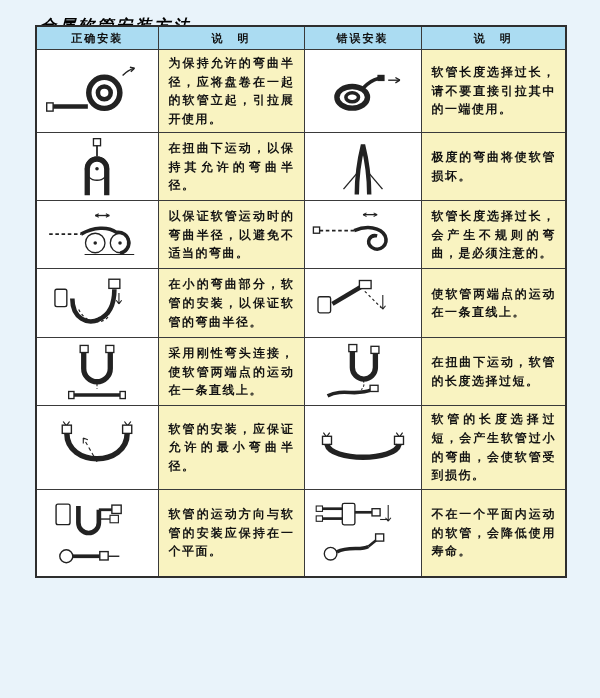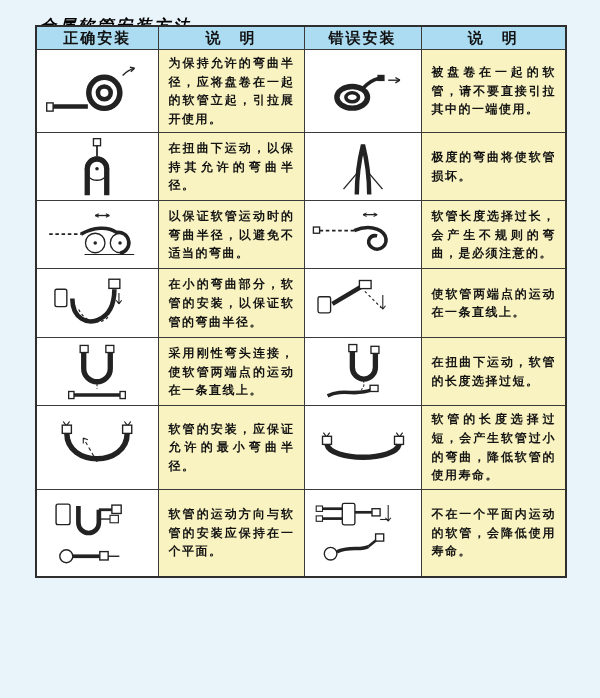--- a/index.html
+++ b/index.html
@@ -18,21 +18,21 @@
   table.install-table{
     position:absolute;left:35px;top:25px;width:530px;
     border-collapse:collapse;table-layout:fixed;
     border:2px solid #2e2e2e;
     background:#fff;
   }
   .install-table th{
     background:#abdcf2;
     border:1px solid #3a3a3a;
     height:22px;
-    font-size:15px;font-weight:bold;
+    font-size:11px;font-weight:bold;
     letter-spacing:2px;
     padding:0;
   }
   .install-table td{
     border:1px solid #3a3a3a;
     vertical-align:middle;
   }
   td.img-cell{background:#ffffff;text-align:center;padding:2px;}
   td.desc-cell{
     background:#f9f3c1;
@@ -86,21 +86,21 @@
         <td class="img-cell">
           <svg class="illus" width="108" height="64" viewBox="0 0 120 70" fill="none" stroke="#222">
             <ellipse cx="48" cy="42" rx="17" ry="12" stroke-width="6"></ellipse>
             <ellipse cx="48" cy="42" rx="7" ry="5" stroke-width="4"></ellipse>
             <path d="M60 32 Q68 23 77 21" stroke-width="4"></path>
             <rect x="76" y="17" width="8" height="7" fill="#222" stroke="none"></rect>
             <line x1="88" y1="23" x2="101" y2="23" stroke-width="1.5"></line>
             <path d="M101 23 l-5 -3 m5 3 l-5 3" stroke-width="1.5"></path>
           </svg>
         </td>
-        <td class="desc-cell">被盘卷在一起的软管，请不要直接引拉其中的一端使用。</td>
+        <td class="desc-cell">软管长度选择过长，请不要直接引拉其中的一端使用。</td>
       </tr>
 
       <tr class="r2">
         <td class="img-cell">
           <svg class="illus" width="112" height="62" viewBox="0 0 120 70" fill="none" stroke="#222">
             <rect x="56" y="3" width="8" height="8" stroke-width="1.5" fill="#fff"></rect>
             <line x1="60" y1="11" x2="60" y2="23" stroke-width="2"></line>
             <circle cx="60" cy="37" r="13" stroke-width="1.5"></circle>
             <circle cx="60" cy="37" r="2" fill="#222" stroke="none"></circle>
             <path d="M49 67 L49 37 A11 11 0 0 1 71 37 L71 67" stroke-width="6"></path>
@@ -208,21 +208,21 @@
         </td>
         <td class="desc-cell">软管的安装，应保证允许的最小弯曲半径。</td>
         <td class="img-cell">
           <svg class="illus" width="108" height="64" viewBox="0 0 120 70" fill="none" stroke="#222">
             <path d="M16 18 l3 4 m4 -4 l-3 4 M97 18 l3 4 m4 -4 l-3 4" stroke-width="1.3"></path>
             <rect x="15" y="22" width="10" height="9" stroke-width="1.5" fill="#fff"></rect>
             <rect x="95" y="22" width="10" height="9" stroke-width="1.5" fill="#fff"></rect>
             <path d="M20 31 C24 50 96 50 100 31" stroke-width="6"></path>
           </svg>
         </td>
-        <td class="desc-cell">软管的长度选择过短，会产生软管过小的弯曲，降低软管的使用寿命。</td>
+        <td class="desc-cell">软管的长度选择过短，会产生软管过小的弯曲，会使软管受到损伤。</td>
       </tr>
 
       <tr class="r9">
         <td class="img-cell">
           <svg class="illus" width="112" height="80" viewBox="0 0 120 86" fill="none" stroke="#222">
             <rect x="16" y="12" width="15" height="22" rx="2" stroke-width="1.5" fill="#fff"></rect>
             <path d="M40 14 L40 32 A11 11 0 0 0 62 32 L62 18" stroke-width="5"></path>
             <line x1="62" y1="18" x2="80" y2="18" stroke-width="3"></line>
             <rect x="76" y="13" width="10" height="9" stroke-width="1.5" fill="#fff"></rect>
             <line x1="62" y1="28" x2="76" y2="28" stroke-width="1.5"></line>

